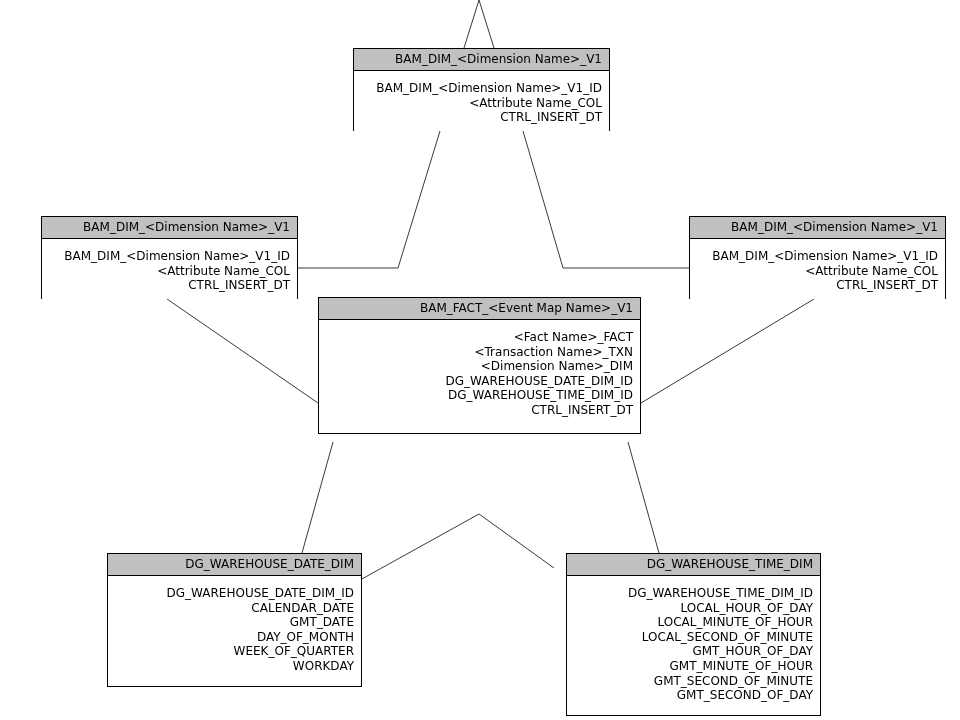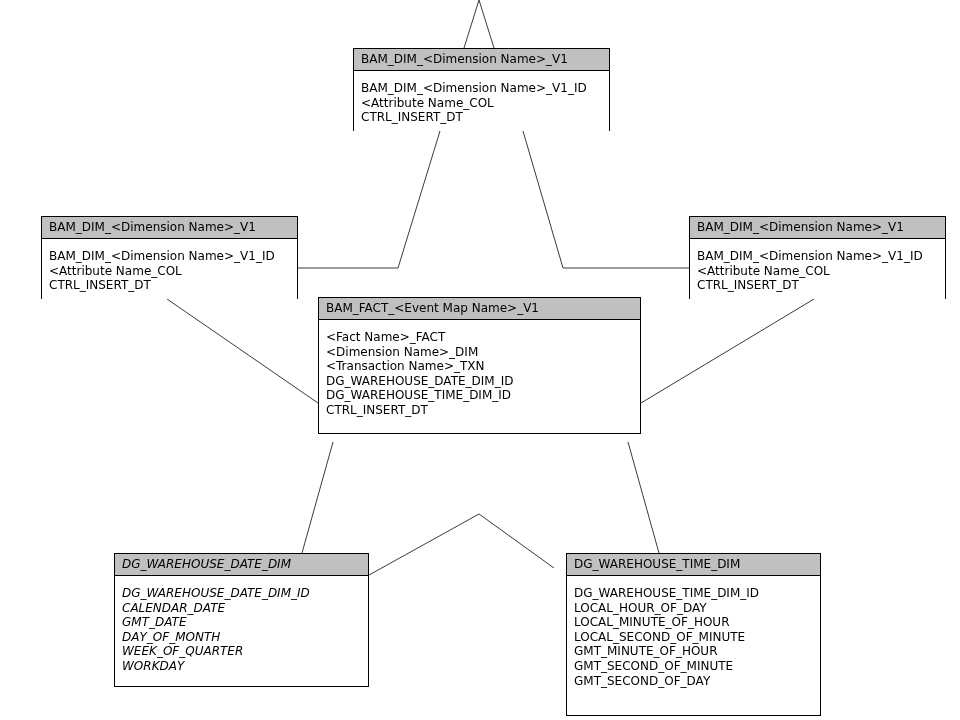--- a/index.html
+++ b/index.html
@@ -8,20 +8,21 @@
     padding: 0;
     background: #ffffff;
   }
   #canvas {
     position: relative;
     width: 960px;
     height: 720px;
     background: #ffffff;
     overflow: hidden;
     font-family: "DejaVu Sans", sans-serif;
+    text-align: right;
   }
   #edges {
     position: absolute;
     left: 0;
     top: 0;
     width: 960px;
     height: 720px;
   }
   .entity {
     position: absolute;
@@ -92,45 +93,46 @@
         <div class="entity-body">
           <div class="attr">BAM_DIM_&lt;Dimension Name&gt;_V1_ID</div>
           <div class="attr">&lt;Attribute Name_COL</div>
           <div class="attr">CTRL_INSERT_DT</div>
         </div>
       </div>
       <div class="entity" style="left: 318px; top: 297px; width: 323px; height: 137px;">
         <div class="entity-header">BAM_FACT_&lt;Event Map Name&gt;_V1</div>
         <div class="entity-body">
           <div class="attr">&lt;Fact Name&gt;_FACT</div>
+          <div class="attr">&lt;Transaction Name&gt;_TXN</div>
           <div class="attr">&lt;Dimension Name&gt;_DIM</div>
-          <div class="attr">&lt;Transaction Name&gt;_TXN</div>
           <div class="attr">DG_WAREHOUSE_DATE_DIM_ID</div>
           <div class="attr">DG_WAREHOUSE_TIME_DIM_ID</div>
           <div class="attr">CTRL_INSERT_DT</div>
         </div>
       </div>
-      <div class="entity" style="left: 114px; top: 553px; width: 255px; height: 134px; font-style: italic;">
+      <div class="entity" style="left: 107px; top: 553px; width: 255px; height: 134px;">
         <div class="entity-header">DG_WAREHOUSE_DATE_DIM</div>
         <div class="entity-body">
           <div class="attr">DG_WAREHOUSE_DATE_DIM_ID</div>
           <div class="attr">CALENDAR_DATE</div>
           <div class="attr">GMT_DATE</div>
           <div class="attr">DAY_OF_MONTH</div>
           <div class="attr">WEEK_OF_QUARTER</div>
           <div class="attr">WORKDAY</div>
         </div>
       </div>
       <div class="entity" style="left: 566px; top: 553px; width: 255px; height: 163px;">
         <div class="entity-header">DG_WAREHOUSE_TIME_DIM</div>
         <div class="entity-body">
           <div class="attr">DG_WAREHOUSE_TIME_DIM_ID</div>
           <div class="attr">LOCAL_HOUR_OF_DAY</div>
           <div class="attr">LOCAL_MINUTE_OF_HOUR</div>
           <div class="attr">LOCAL_SECOND_OF_MINUTE</div>
+          <div class="attr">GMT_HOUR_OF_DAY</div>
           <div class="attr">GMT_MINUTE_OF_HOUR</div>
           <div class="attr">GMT_SECOND_OF_MINUTE</div>
           <div class="attr">GMT_SECOND_OF_DAY</div>
         </div>
       </div>
     </div>
 
 </div>
 
 </body></html>

